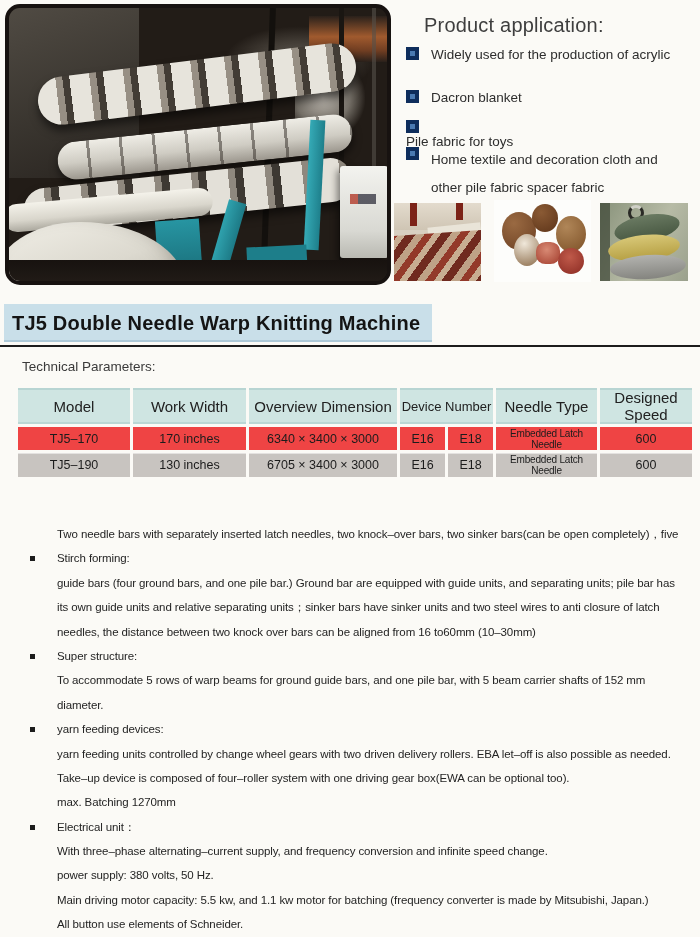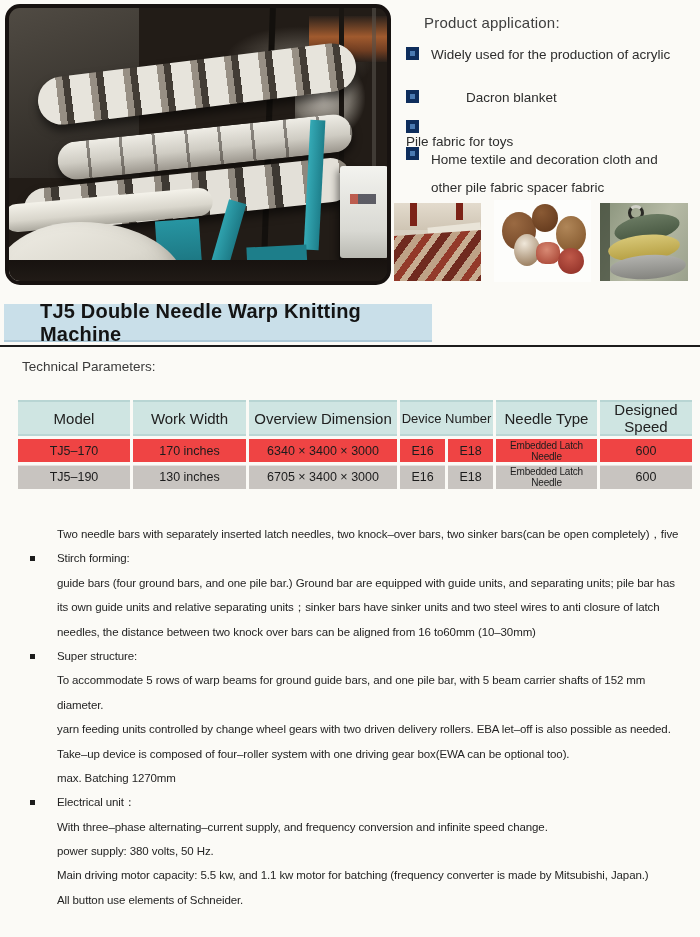--- a/index.html
+++ b/index.html
@@ -57,28 +57,28 @@
     border-radius:14px; transform:rotate(-5deg);
     background:linear-gradient(180deg,#f4f2ea 0%,#d9d6cc 60%,#aba89e 100%); }
   .mp-fabric { position:absolute; left:-14px; top:214px; width:190px; height:80px;
     border-radius:45% 55% 6px 6px / 70% 80% 6px 6px;
     background:linear-gradient(160deg,#f1efe7 0%,#dcd9cf 55%,#b5b2a7 100%);
     box-shadow:inset -8px -10px 18px rgba(90,85,75,.4); }
   .mp-floor { position:absolute; left:0; top:252px; width:386px; height:29px;
     background:linear-gradient(180deg,#17120f,#241e19); }
 
   
-  .pa-title { position:absolute; left:424px; top:14px; font-size:15px; color:#3e3e3e; letter-spacing:.2px; }
+  .pa-title { position:absolute; left:424px; top:14px; font-size:20px; color:#3e3e3e; letter-spacing:.2px; }
   .pa-item { position:absolute; display:flex; align-items:flex-start; }
   .sq-blue { width:13px; height:13px; background:#0e2d5c; margin-right:12px; margin-top:1px;
     display:flex; align-items:center; justify-content:center; flex:none; }
   .sq-blue i { display:block; width:5px; height:5px; background:#4a7ab2; }
   .pa-text { font-size:13.5px; color:#2d2d2d; line-height:17px; }
   .pa-item.i1 { left:406px; top:46px; }
-  .pa-item.i2 { left:406px; top:89px;gap:35px; }
+  .pa-item.i2 { left:406px; top:89px; }
   .pa-item.i3 { left:406px; top:119px;flex-direction:column; }
   .pa-item.i4 { left:406px; top:146px; }
   .pa-item.i4 .pa-text { width:256px; line-height:28px; }
 
   
   .thumb { position:absolute; overflow:hidden; }
   .thumb-blanket { left:394px; top:203px; width:87px; height:78px; background:#d8cfc1; }
   .tb-wall { position:absolute; left:0; top:0; width:100%; height:34%; background:linear-gradient(180deg,#e3dbcd,#cfc5b4); }
   .tb-post { position:absolute; top:0; width:7px; height:30%; background:#7c2318; }
   .tb-post.p1 { left:16px; } .tb-post.p2 { left:62px; height:22%; }
@@ -100,28 +100,28 @@
     background:linear-gradient(180deg,#6a7a62,#45553f); }
   .pillow.mid { left:8px; top:32px; width:72px; height:26px; transform:rotate(-6deg);
     background:linear-gradient(180deg,#d8c878,#b39c3e); }
   .pillow.bot { left:10px; top:52px; width:76px; height:24px; transform:rotate(-4deg);
     background:linear-gradient(180deg,#b2b2ae,#84847f); }
   .tp-swirl { position:absolute; left:28px; top:2px; width:16px; height:16px; border-radius:50%;
     border:3px solid #2a2a26; border-top-color:#cfcfc6; }
 
   
   .banner { position:absolute; left:4px; top:304px; width:428px; height:38px;
-    background:#c9dfe9; display:flex; align-items:center; padding-left:36px;
+    background:#c9dfe9; display:flex; align-items:center; padding-left:8px;
     font-size:20px; font-weight:bold; color:#141414; letter-spacing:.2px;
     box-shadow:inset 0 -2px 0 rgba(120,160,185,.35); }
   .rule { position:absolute; left:0; top:345px; width:700px; height:2px; background:#1c1c1c; }
   .tp-heading { position:absolute; left:22px; top:359px; font-size:13.5px; color:#3a3a3a; }
 
   
-  .param-table { position:absolute; left:18px; top:400px;
+  .param-table { position:absolute; left:18px; top:388px;
     display:grid; grid-template-columns:112px 113px 148px 45px 45px 101px 92px;
     grid-template-rows:36px 23px 24px; gap:3px; }
   .cell { display:flex; align-items:center; justify-content:center; text-align:center; }
   .th { background:#cfe5e2; font-size:15px; color:#212121;
     box-shadow:inset 0 2px 0 rgba(150,190,190,.4), inset 0 -2px 0 rgba(150,190,190,.35); }
   .th.device { font-size:13px; grid-column:4 / span 2; }
   .td { font-size:12.5px; color:#1c1c1c; }
   .r1 { background:#ef4444; }
   .r2 { background:#c8c4c0; box-shadow:inset 0 1px 0 rgba(255,255,255,.5); }
   .td.needle { font-size:10px; letter-spacing:-.2px; }
@@ -250,20 +250,24 @@
     <div class="spec-row">its own guide units and relative separating units；sinker bars have sinker units and two steel wires to anti closure of latch</div>
     <div class="spec-row">needles, the distance between two knock over bars can be aligned from 16 to60mm (10–30mm)</div>
 
     <div class="spec-row">
       <span class="sq-black"></span>
       <span>Super structure:</span>
     </div>
     <div class="spec-row">To accommodate 5 rows of warp beams for ground guide bars, and one pile bar, with 5 beam carrier shafts of 152 mm</div>
     <div class="spec-row">diameter.</div>
 
+    <div class="spec-row">
+      <span class="sq-black"></span>
+      <span>yarn feeding devices:</span>
+    </div>
     <div class="spec-row">yarn feeding units controlled by change wheel gears with two driven delivery rollers. EBA let–off is also possible as needed.</div>
     <div class="spec-row">Take–up device is composed of four–roller system with one driving gear box(EWA can be optional too).</div>
     <div class="spec-row">max. Batching 1270mm</div>
 
     <div class="spec-row">
       <span class="sq-black"></span>
       <span>Electrical unit：</span>
     </div>
     <div class="spec-row">With three–phase alternating–current supply, and frequency conversion and infinite speed change.</div>
     <div class="spec-row">power supply: 380 volts, 50 Hz.</div>

